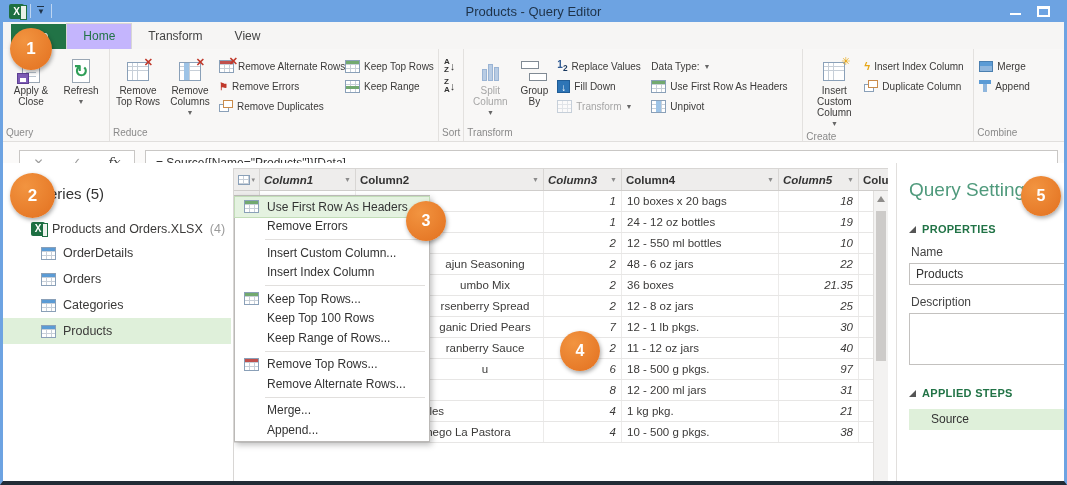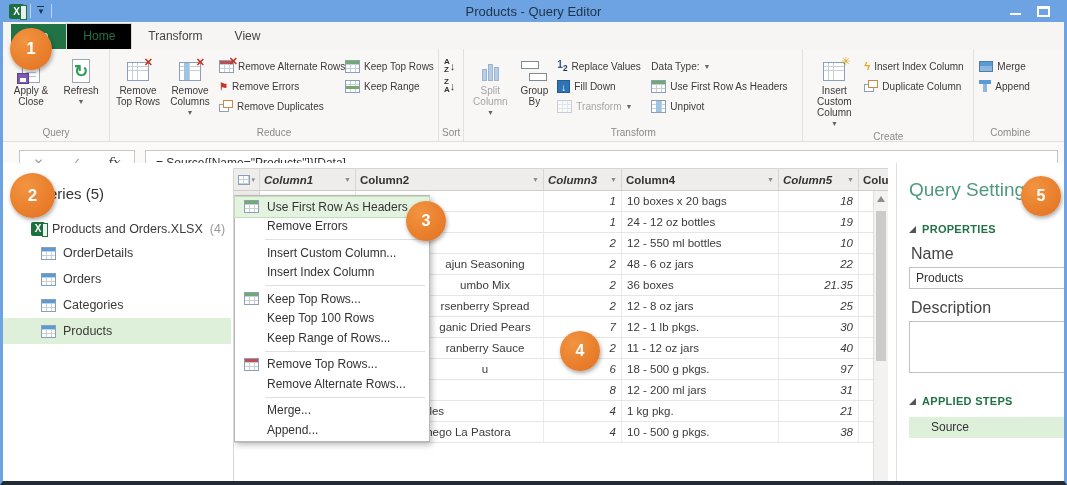--- a/index.html
+++ b/index.html
@@ -18,27 +18,27 @@
   .tb-title { position:absolute; left:0; right:0; text-align:center; font-size:13px; color:#1e3248; }
   .win-btns { margin-left:auto; display:flex; gap:14px; margin-right:14px; z-index:2; }
   .wb { width:13px; height:11px; position:relative; }
   .wb-min::after { content:""; position:absolute; left:0; bottom:2px; width:11px; height:2px; background:#fff; }
   .wb-max::after { content:""; position:absolute; inset:0; border:2px solid #fff; border-top-width:3px; }
 
   
   .tabstrip { height:27px; background:#f6f5f4; display:flex; align-items:flex-end; padding-left:8px; }
   .tab { padding:5px 16px 6px; font-size:12px; color:#444; }
   .tab-file { background:#217346; color:#fff; padding:5px 18px 6px; }
-  .tab-selected { background:#000000; border:1px solid #d8d6d4; border-bottom:none; color:#217346; }
+  .tab-selected { background:#c4b5fd; border:1px solid #d8d6d4; border-bottom:none; color:#217346; }
 
   
   .ribbon { height:93px; background:#f8f7f6; border-bottom:1px solid #e1dfdd; display:flex; font-size:10px; }
   .rgroup { display:flex; flex-direction:column; border-right:1px solid #e3e1df; padding:3px 3px 0; }
   .rbody { flex:1; display:flex; align-items:flex-start; }
-  .rlabel { text-align:center; color:#8a8a8a; font-size:10px; padding:2px 0 3px; }
+  .rlabel { text-align:left; color:#8a8a8a; font-size:10px; padding:2px 0 3px; }
   .bigbtn { width:50px; min-height:68px; display:flex; flex-direction:column; align-items:center; text-align:center; padding-top:5px; line-height:11px; }
   .bigbtn .bicon { height:28px; display:flex; align-items:center; justify-content:center; }
   .smallstack { display:flex; flex-direction:column; justify-content:flex-start; padding-top:4px; }
   .smallbtn { display:flex; align-items:center; gap:4px; height:20px; white-space:nowrap; padding:0 2px; }
   .caret { font-size:7px; color:#666; }
   .disabled { color:#a6a6a6; }
 
   
   .tbl { position:relative; width:15px; height:13px; border:1px solid #8aa0b8; background:
       linear-gradient(to right, transparent 0, transparent 4px, #c7cfd8 4px, #c7cfd8 5px, transparent 5px, transparent 9px, #c7cfd8 9px, #c7cfd8 10px, transparent 10px),
@@ -133,21 +133,21 @@
   .cm-item .gutter { width:20px; flex:none; display:flex; justify-content:center; }
   .cm-item.hl { background:#e4f2e0; outline:1px solid #c2ddb8; }
   .cm-sep { height:1px; background:#e1dfdd; margin:3px 4px 3px 30px; }
 
   
   .spane { position:absolute; left:893px; top:0; bottom:0; right:0; border-left:1px solid #e1dfdd; background:#fff; padding-left:12px; }
   .sp-title { font-size:19px; color:#4f9a7c; margin-top:16px; }
   .sp-sec { display:flex; align-items:center; gap:6px; margin-top:22px; }
   .sp-tri { width:0; height:0; border-left:7px solid transparent; border-bottom:7px solid #555; }
   .sp-sec span { font-size:11px; font-weight:bold; color:#217346; letter-spacing:.3px; }
-  .sp-label { font-size:16px; color:#444; margin:10px 0 4px 2px; }
+  .sp-label { font-size:12px; color:#444; margin:10px 0 4px 2px; }
   .sp-input { width:158px; height:22px; border:1px solid #c3c1bf; background:#fff; font-size:12px; padding-left:6px; line-height:20px; color:#333; }
   .sp-textarea { width:158px; height:52px; border:1px solid #c3c1bf; background:#fff; }
   .sp-step { width:166px; height:21px; background:#dff0da; margin-top:10px; font-size:12px; line-height:21px; padding-left:22px; color:#333; }
 
   
   .callout { position:absolute; border-radius:50%; background:radial-gradient(circle at 35% 30%, #f29440, #e2701f); color:#fff; font-weight:bold; display:flex; align-items:center; justify-content:center; box-shadow:1px 2px 4px rgba(0,0,0,.35); z-index:9; }
 </style>
 </head>
 <body>
 

